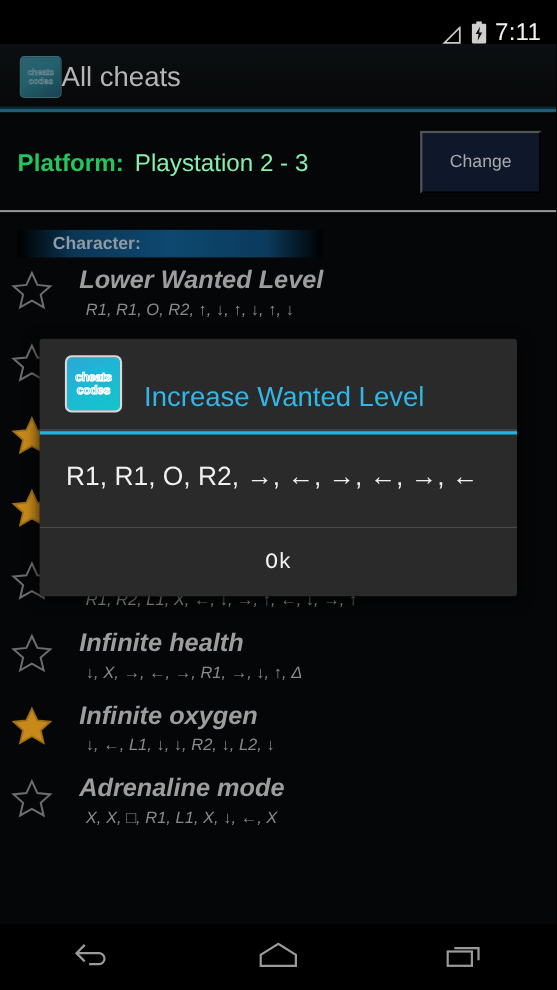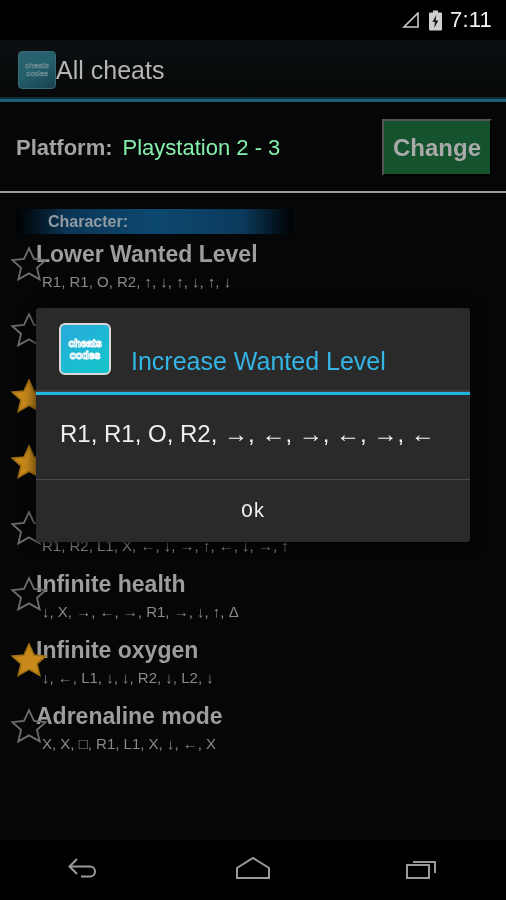--- a/index.html
+++ b/index.html
@@ -7,21 +7,21 @@
     width:506px; height:900px;
     background:#000;
     font-family:"Liberation Sans", sans-serif;
     overflow:hidden;
   }
   #screen { position:relative; width:506px; height:900px; background:#040506; overflow:hidden; }
 
   
   .statusbar {
     position:absolute; top:0; left:0; width:506px; height:40px;
-    background:#000; display:flex; align-items:center; justify-content:flex-end;
+    background:#000; display:flex; align-items:flex-end; justify-content:flex-end;
     padding-right:14px; gap:7px;
   }
   .sb-signal { width:20px; height:16px; position:relative; }
   .sb-signal svg { display:block; }
   .sb-batt { width:15px; height:21px; position:relative; }
   .sb-time { color:#f2f2f2; font-size:22px; letter-spacing:0.2px; line-height:22px; }
 
   
   .actionbar {
     position:absolute; top:40px; left:0; width:506px; height:60px;
@@ -49,45 +49,45 @@
   }
   .ab-divider::after{
     content:""; position:absolute; top:-2px; left:0; width:100%; height:2px; background:#0d2c38;
   }
 
   
   .platformbar {
     position:absolute; top:103px; left:0; width:506px; height:89px;
     background:#050607; display:flex; align-items:center; padding:0 14px 0 16px;
   }
-  .pf-label { color:#a3a3a3; font-size:22px; font-weight:bold; }
+  .pf-label { color:#22c55e; font-size:22px; font-weight:bold; }
   .pf-value { color:#86efac; font-size:22px; margin-left:10px; }
   .change-btn {
     margin-left:auto; width:110px; height:57px;
-    background:#14532d;
+    background:#0f172a;
     display:flex; align-items:center; justify-content:center;
-    color:#a9a9a9; font-size:24px;font-weight:bold;
+    color:#a9a9a9; font-size:16px;
   }
   .pf-divider {
     position:absolute; top:191px; left:0; width:506px; height:2px; background:#9a9a9a;
   }
 
   
   .list {
     position:absolute; top:193px; left:0; width:506px; height:647px;
     background:#050607; overflow:hidden;
   }
   .section-header {
     margin:16px 0 0 16px; width:277px; height:25px;
     background:linear-gradient(to right,#000000 0%,#0b3555 18%,#0d4870 50%,#0b3a5c 82%,#000000 100%);
     display:flex; align-items:center; padding-left:32px;
   }
   .section-header span { color:#8f9aa3; font-size:16px; font-weight:bold; }
 
-  .row { position:relative; padding:6px 0 2px 36px; min-height:66px; }
+  .row { position:relative; padding:6px 0 2px 72px; min-height:66px;font-style:italic; }
   .star { position:absolute; left:8px; top:10px; width:42px; height:40px; }
   .row-title { color:#9d9d9d; font-size:23px; font-weight:bold; line-height:28px; }
   .row-code { color:#8a8a8a; font-size:15px; line-height:28px; padding-left:6px; white-space:nowrap; }
   .dialog {
     position:absolute; left:36px; top:308px; width:434px;
     background:#2a2a2a; border-radius:3px;
     box-shadow:0 2px 14px rgba(0,0,0,0.8);
     overflow:hidden;
   }
   .dlg-head { display:flex; align-items:center; height:82px; padding-left:23px; }

